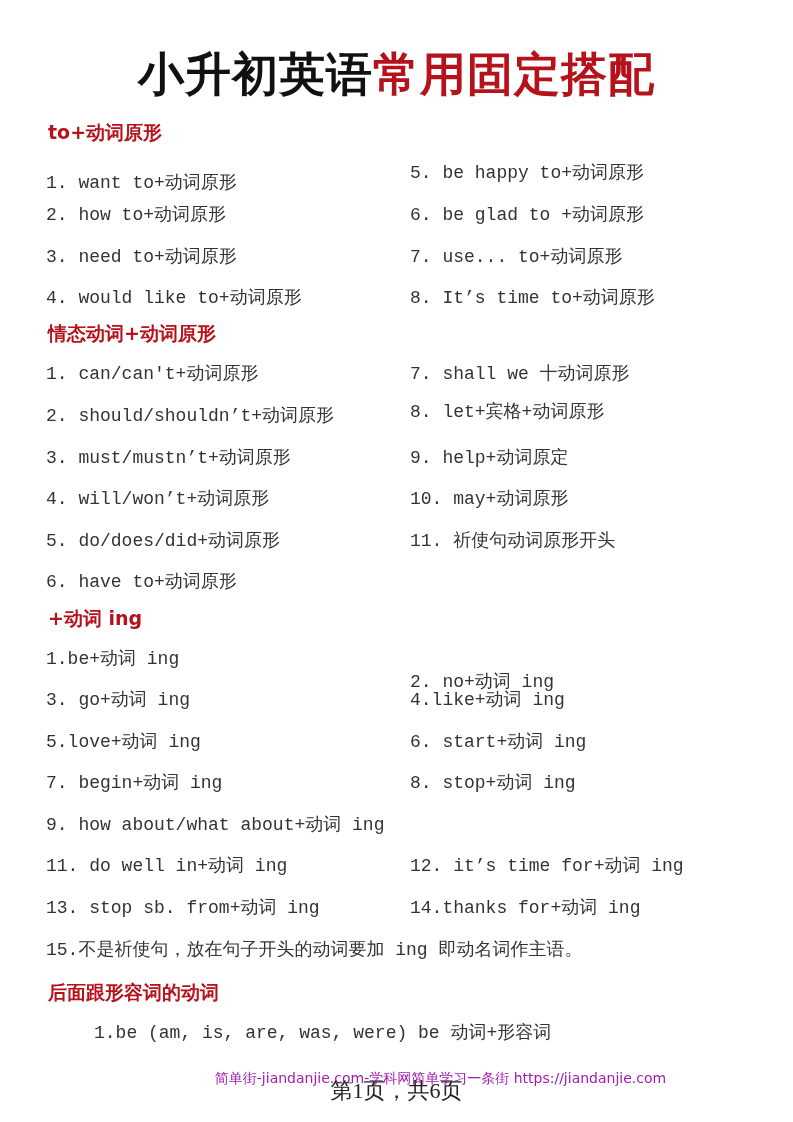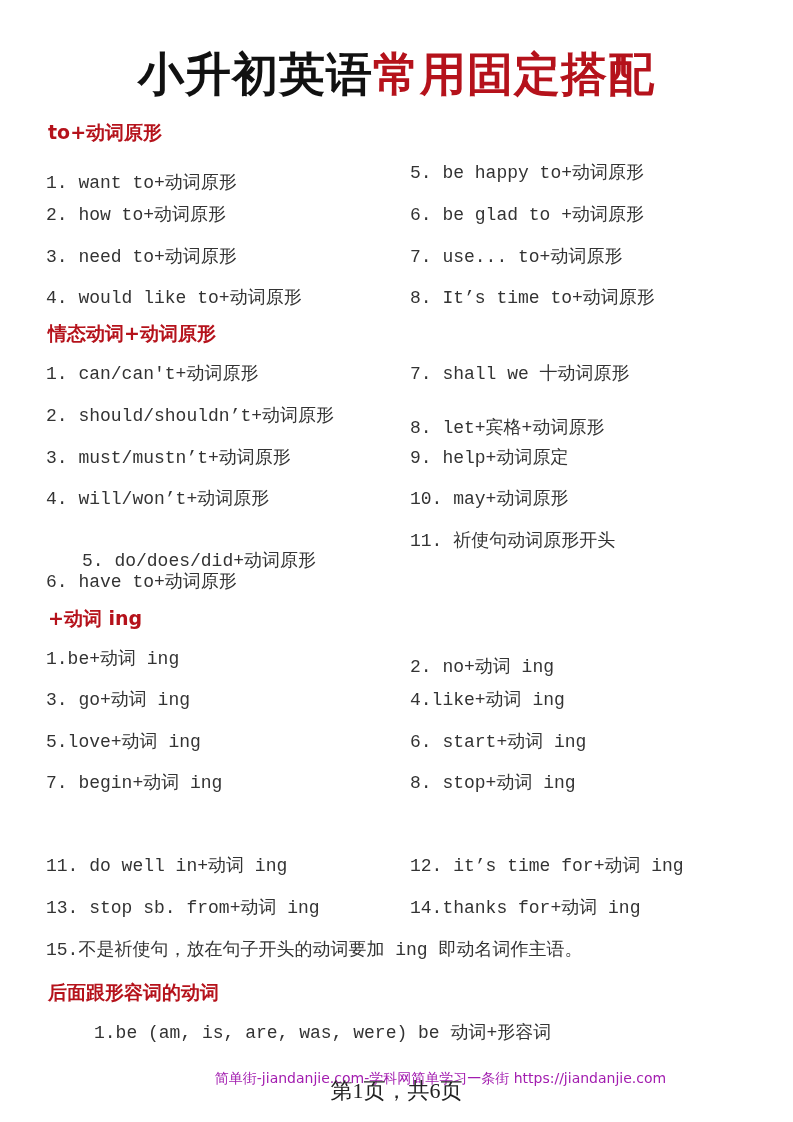--- a/index.html
+++ b/index.html
@@ -50,36 +50,37 @@
   <div class="item col-right" style="top:161px;">5. be happy to+动词原形</div>
   <div class="item col-right" style="top:203px;">6. be glad to +动词原形</div>
   <div class="item col-right" style="top:245px;">7. use... to+动词原形</div>
   <div class="item col-right" style="top:286px;">8. It’s time to+动词原形</div>
 
   <div class="section-heading" style="top:320px;">情态动词+动词原形</div>
   <div class="item col-left" style="top:362px;">1. can/can't+动词原形</div>
   <div class="item col-left" style="top:404px;">2. should/shouldn’t+动词原形</div>
   <div class="item col-left" style="top:446px;">3. must/mustn’t+动词原形</div>
   <div class="item col-left" style="top:487px;">4. will/won’t+动词原形</div>
-  <div class="item col-left" style="top:549px;margin-left:36px;">5. do/does/did+动词原形</div>
+  <div class="item col-left" style="top:529px;">5. do/does/did+动词原形</div>
   <div class="item col-left" style="top:570px;">6. have to+动词原形</div>
   <div class="item col-right" style="top:362px;">7. shall we 十动词原形</div>
-  <div class="item col-right" style="top:416px;">8. let+宾格+动词原形</div>
+  <div class="item col-right" style="top:400px;">8. let+宾格+动词原形</div>
   <div class="item col-right" style="top:446px;">9. help+动词原定</div>
   <div class="item col-right" style="top:487px;">10. may+动词原形</div>
   <div class="item col-right" style="top:529px;">11. 祈使句动词原形开头</div>
 
   <div class="section-heading" style="top:605px;">+动词 ing</div>
   <div class="item col-left" style="top:647px;">1.be+动词 ing</div>
   <div class="item col-left" style="top:688px;">3. go+动词 ing</div>
   <div class="item col-left" style="top:730px;">5.love+动词 ing</div>
   <div class="item col-left" style="top:771px;">7. begin+动词 ing</div>
+  <div class="item col-left" style="top:813px;">9. how about/what about+动词 ing</div>
   <div class="item col-left" style="top:854px;">11. do well in+动词 ing</div>
   <div class="item col-left" style="top:896px;">13. stop sb. from+动词 ing</div>
-  <div class="item col-right" style="top:655px;text-align:right;">2. no+动词 ing</div>
+  <div class="item col-right" style="top:670px;text-align:right;">2. no+动词 ing</div>
   <div class="item col-right" style="top:688px;">4.like+动词 ing</div>
   <div class="item col-right" style="top:730px;">6. start+动词 ing</div>
   <div class="item col-right" style="top:771px;">8. stop+动词 ing</div>
   <div class="item col-right" style="top:854px;">12. it’s time for+动词 ing</div>
   <div class="item col-right" style="top:896px;">14.thanks for+动词 ing</div>
   <div class="item col-left" style="top:938px;">15.不是祈使句，放在句子开头的动词要加 ing 即动名词作主语。</div>
 
   <div class="section-heading" style="top:979px;text-align:right;">后面跟形容词的动词</div>
   <div class="item col-left" style="top:1021px;margin-left:48px;">1.be (am, is, are, was, were) be 动词+形容词</div>
 

